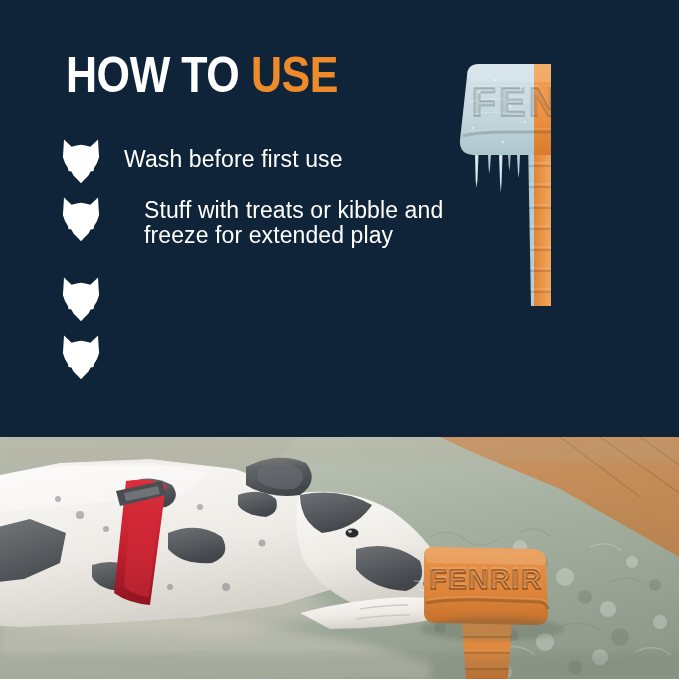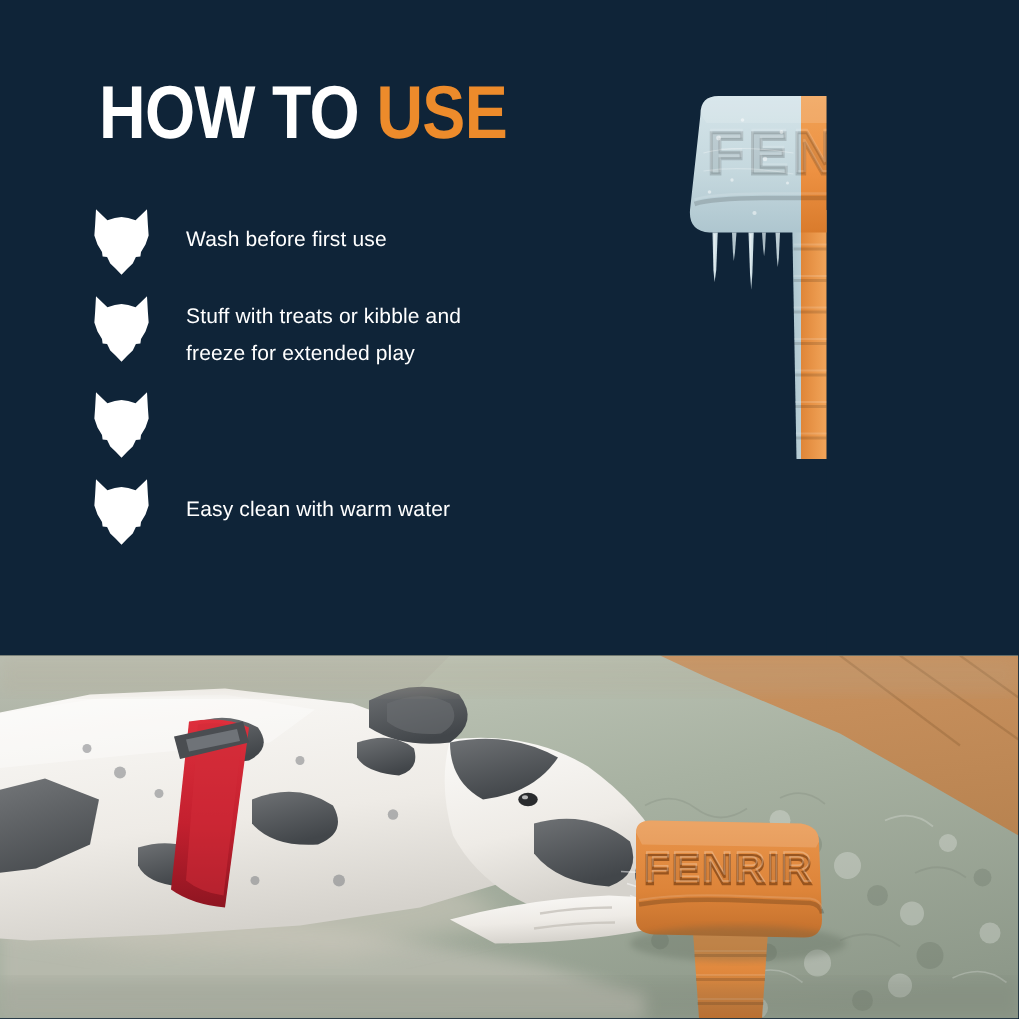--- a/index.html
+++ b/index.html
@@ -50,33 +50,33 @@
     left: 62px;
     top: 138px;
     width: 420px;
   }
   .bullet-row {
     position: relative;
     display: flex;
     align-items: flex-start;
     margin-bottom: 12px;
   }
-  .bullet-row.two-line { margin-bottom: 12px; }
+  .bullet-row.two-line { margin-bottom: 28px; gap: 20px; }
 
   .wolf-icon {
     flex: 0 0 auto;
     width: 38px;
     height: 46px;
     margin-right: 24px;
   }
   .wolf-icon svg { display: block; width: 100%; height: 100%; }
 
   .bullet-text {
     color: #ffffff;
-    font-size: 14px;
+    font-size: 23px;
     line-height: 25px;
     letter-spacing: 0.1px;
     white-space: pre-line;
     padding-top: 9px;
   }
   .bullet-row.two-line .bullet-text { padding-top: 2px; }
 
   
   .product {
     position: absolute;
@@ -150,21 +150,20 @@
 
       <div class="bullet-row">
         <span class="wolf-icon">
           <svg viewBox="0 0 38 46" xmlns="http://www.w3.org/2000/svg">
             <path fill="#ffffff" d="M2.0 1.5 L9.6 8.8 L14.5 7.4 L19.0 6.7 L23.5 7.4 L28.4 8.8 L36.0 1.5
                                      L36.6 12.0 L37.1 19.0 L35.0 25.0 L32.0 30.0 L31.6 33.0 L28.6 33.4
                                      L26.5 37.6 L23.0 41.0 L19.0 45.2 L15.0 41.0 L11.5 37.6 L9.4 33.4
                                      L6.4 33.0 L6.0 30.0 L3.0 25.0 L0.9 19.0 L1.4 12.0 Z"></path>
           </svg>
         </span>
-        <span class="bullet-text">Easy clean with warm water</span>
       </div>
 
     </div>
 
     <div class="product">
       <svg viewBox="0 0 200 247" xmlns="http://www.w3.org/2000/svg">
         <defs>
           <clipPath id="clipFrozen">
             <rect x="0" y="0" width="79" height="247"></rect>
           </clipPath>

